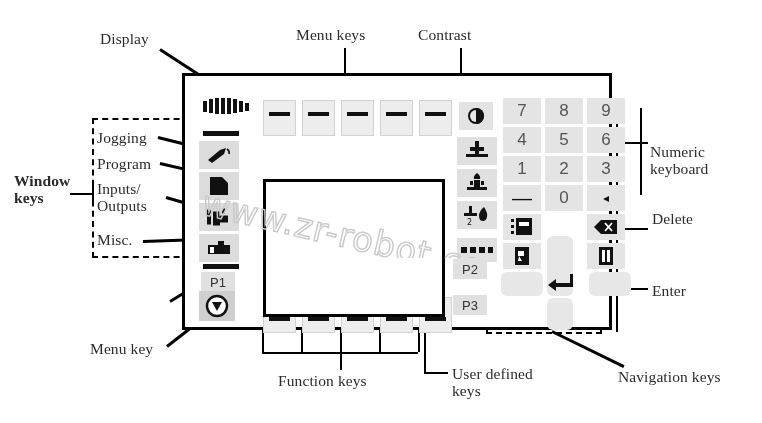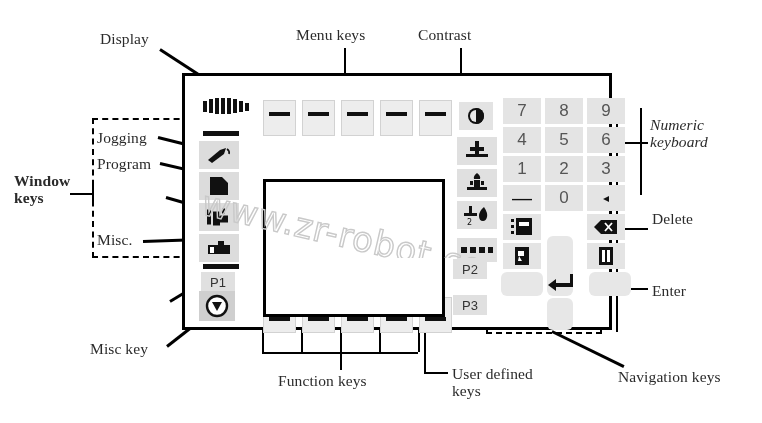--- a/index.html
+++ b/index.html
@@ -124,32 +124,34 @@
 
   <div class="lbl" style="left:100px;top:30px;">Display</div>
   <div class="lbl" style="left:296px;top:26px;">Menu keys</div>
   <div class="lbl" style="left:418px;top:26px;font-family:Liberation Serif, serif;">Contrast</div>
 
   <div class="lbl" style="left:14px;top:172px;font-weight:bold;">Window
 keys</div>
 
   <div class="lbl" style="left:97px;top:129px;">Jogging</div>
   <div class="lbl" style="left:97px;top:155px;">Program</div>
+  <div class="lbl" style="left:97px;top:180px;">Inputs/
+Outputs</div>
   <div class="lbl" style="left:97px;top:231px;">Misc.</div>
 
-  <div class="lbl" style="left:90px;top:340px;">Misc key</div>
+  <div class="lbl" style="left:90px;top:340px;">Menu key</div>
 
   <div class="lbl" style="left:298px;top:172px;">Motion keys</div>
   <div class="lbl" style="left:313px;top:243px;">Incremental</div>
 
   <div class="lbl" style="left:278px;top:372px;">Function keys</div>
   <div class="lbl" style="left:452px;top:365px;">User defined
 keys</div>
 
-  <div class="lbl" style="left:650px;top:116px;font-style:italic;">Numeric
+  <div class="lbl" style="left:650px;top:143px;">Numeric
 keyboard</div>
   <div class="lbl" style="left:652px;top:210px;">Delete</div>
   <div class="lbl" style="left:652px;top:282px;">Enter</div>
   <div class="lbl" style="left:618px;top:368px;">Navigation keys</div>
 
   <div class="ln lnv" style="left:344px;top:48px;height:28px;"></div>
   <div class="ln lnh" style="left:266px;top:75px;width:158px;"></div>
   <div class="ln lnv" style="left:266px;top:75px;height:22px;"></div>
   <div class="ln lnv" style="left:305px;top:75px;height:22px;"></div>
   <div class="ln lnv" style="left:344px;top:75px;height:22px;"></div>

